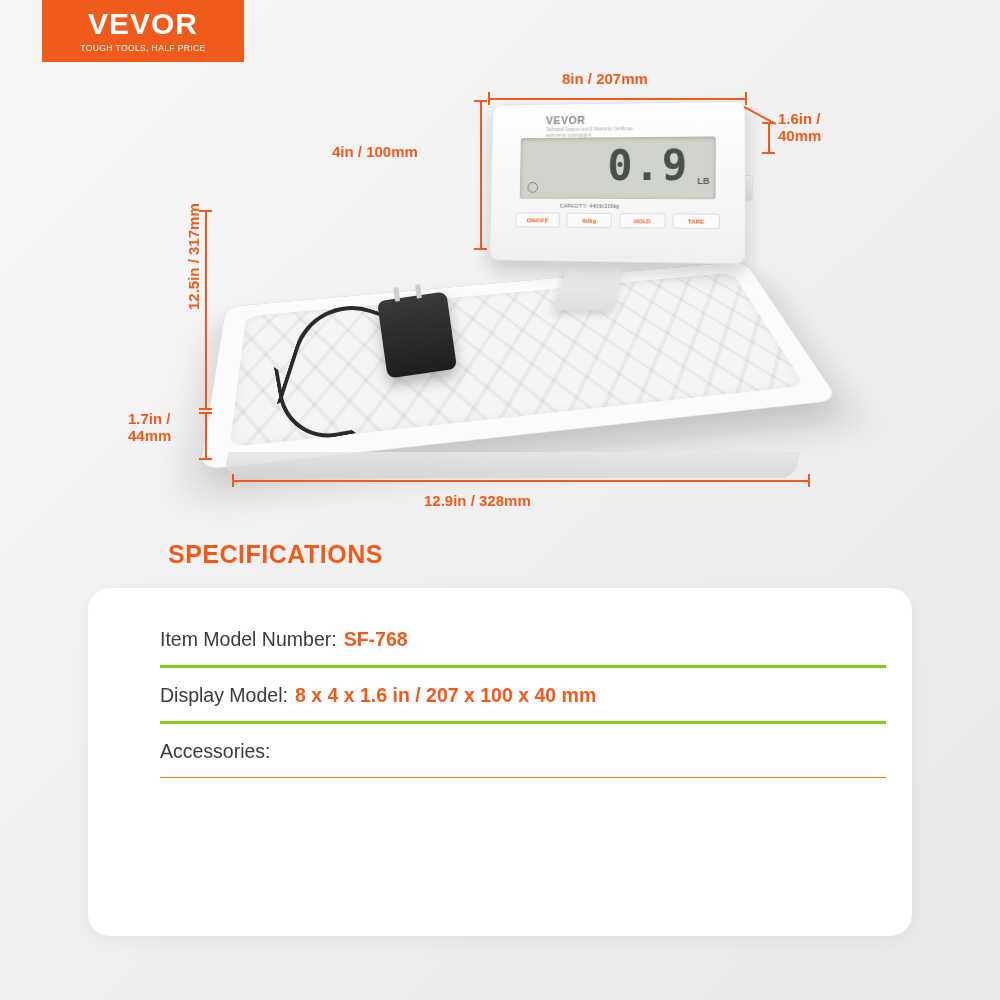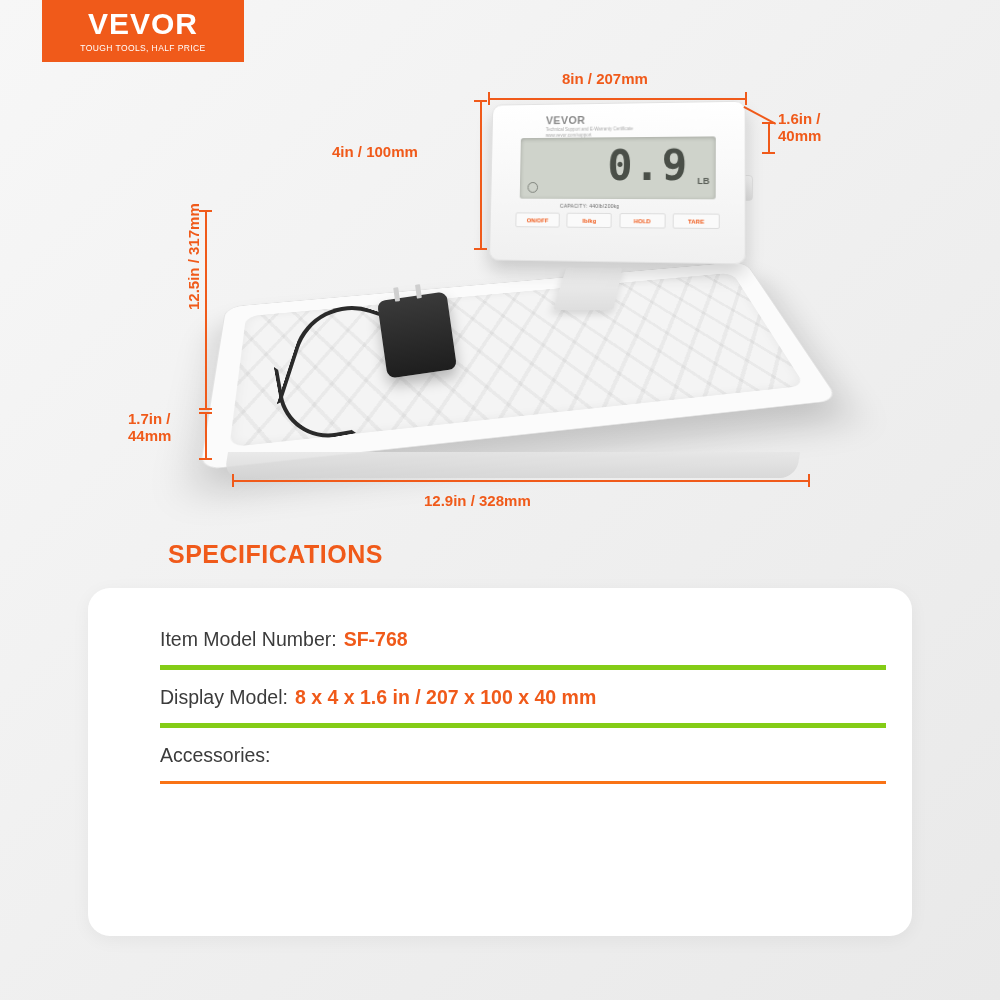--- a/index.html
+++ b/index.html
@@ -181,24 +181,24 @@
   .spec-card {
     position: absolute; left: 88px; top: 588px;
     width: 824px; height: 348px;
     background: #fff; border-radius: 22px;
     box-shadow: 0 4px 18px rgba(0,0,0,0.05);
   }
   .spec-list { position: absolute; left: 72px; top: 24px; right: 26px; }
   .spec-row {
     display: flex; align-items: baseline;
     padding: 16px 0 14px 0;
-    border-bottom: 5px solid #84cc16;
+    border-bottom: 3px solid #84cc16;
     font-size: 19.5px; color: #3b3b3b;
   }
-  .spec-row:last-child { border-bottom: 3px solid #f97316; gap: 38px; }
+  .spec-row:last-child { border-bottom: 1px solid #f97316; gap: 38px; }
   .spec-label { color: #3b3b3b; white-space: nowrap; }
   .spec-value { color: #f05a1a; font-weight: bold; margin-left: 7px; }
 </style>
 </head>
 <body>
 
 <div class="page">
 
   <div class="logo">
     <div class="logo-word">VEVOR</div>

